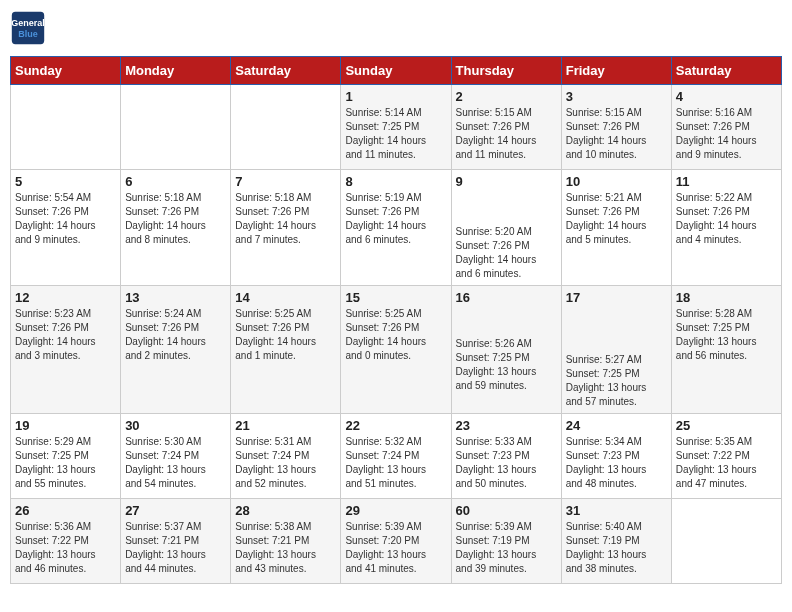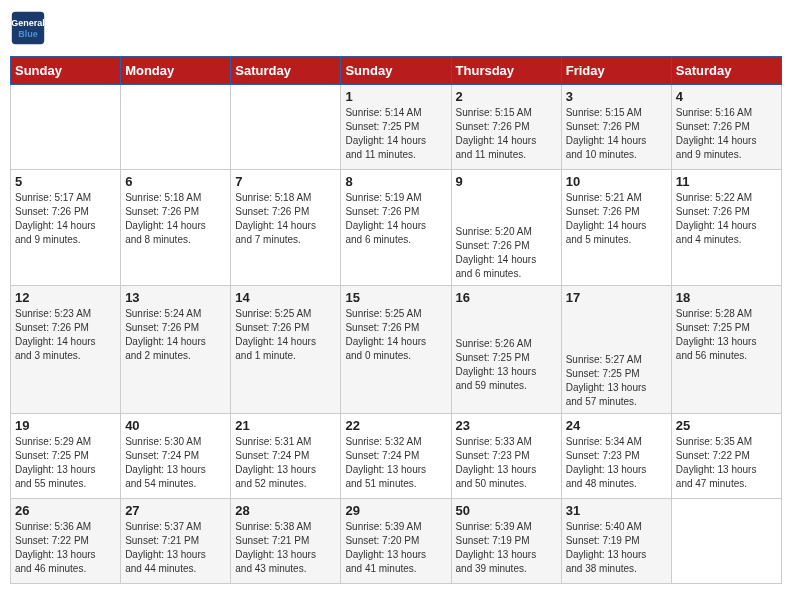--- a/index.html
+++ b/index.html
@@ -138,21 +138,21 @@
           <div class="day-number">4</div>
           <div class="day-info" style="white-space: pre-line;">Sunrise: 5:16 AM
 Sunset: 7:26 PM
 Daylight: 14 hours
 and 9 minutes.</div>
         </td>
       </tr>
       <tr>
         <td>
           <div class="day-number">5</div>
-          <div class="day-info" style="white-space: pre-line;">Sunrise: 5:17 AM
+          <div class="day-info" style="white-space: pre-line;">Sunrise: 5:54 AM
 Sunset: 7:26 PM
 Daylight: 14 hours
 and 9 minutes.</div>
         </td>
         <td>
           <div class="day-number">6</div>
           <div class="day-info" style="white-space: pre-line;">Sunrise: 5:18 AM
 Sunset: 7:26 PM
 Daylight: 14 hours
 and 8 minutes.</div>
@@ -246,21 +246,21 @@
       </tr>
       <tr>
         <td>
           <div class="day-number">19</div>
           <div class="day-info" style="white-space: pre-line;">Sunrise: 5:29 AM
 Sunset: 7:25 PM
 Daylight: 13 hours
 and 55 minutes.</div>
         </td>
         <td>
-          <div class="day-number">40</div>
+          <div class="day-number">30</div>
           <div class="day-info" style="white-space: pre-line;">Sunrise: 5:30 AM
 Sunset: 7:24 PM
 Daylight: 13 hours
 and 54 minutes.</div>
         </td>
         <td>
           <div class="day-number">21</div>
           <div class="day-info" style="white-space: pre-line;">Sunrise: 5:31 AM
 Sunset: 7:24 PM
 Daylight: 13 hours
@@ -318,21 +318,21 @@
 and 43 minutes.</div>
         </td>
         <td>
           <div class="day-number">29</div>
           <div class="day-info" style="white-space: pre-line;">Sunrise: 5:39 AM
 Sunset: 7:20 PM
 Daylight: 13 hours
 and 41 minutes.</div>
         </td>
         <td>
-          <div class="day-number">50</div>
+          <div class="day-number">60</div>
           <div class="day-info" style="white-space: pre-line;">Sunrise: 5:39 AM
 Sunset: 7:19 PM
 Daylight: 13 hours
 and 39 minutes.</div>
         </td>
         <td>
           <div class="day-number">31</div>
           <div class="day-info" style="white-space: pre-line;">Sunrise: 5:40 AM
 Sunset: 7:19 PM
 Daylight: 13 hours

